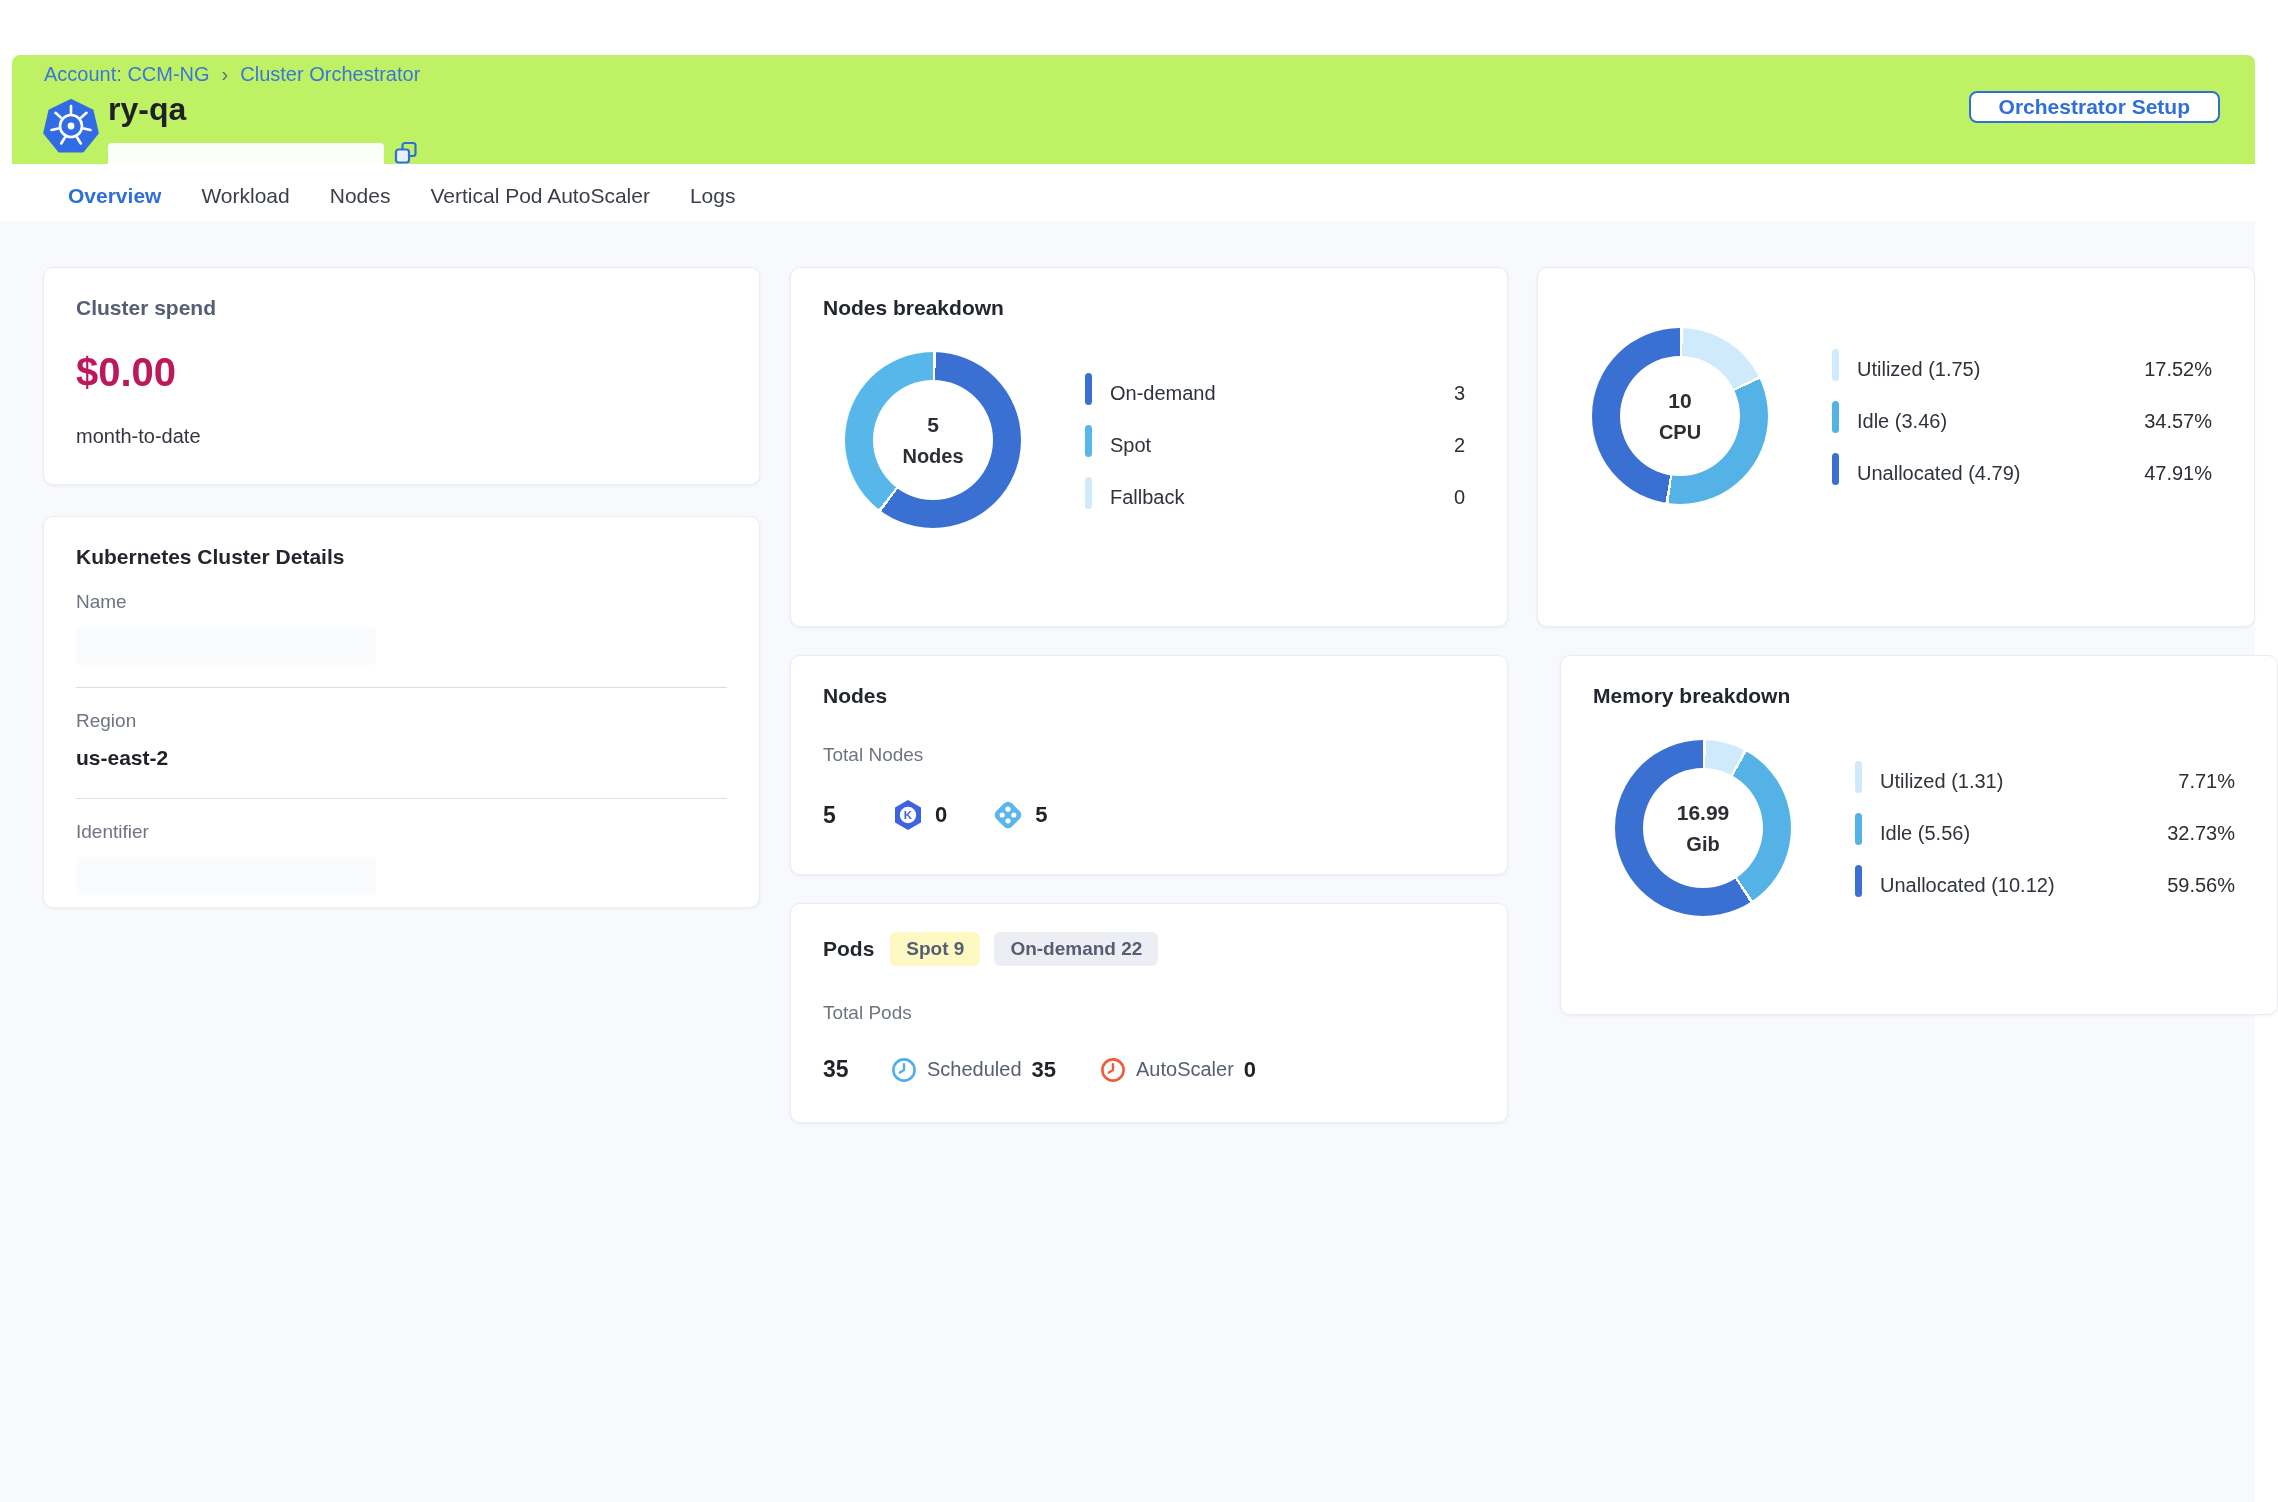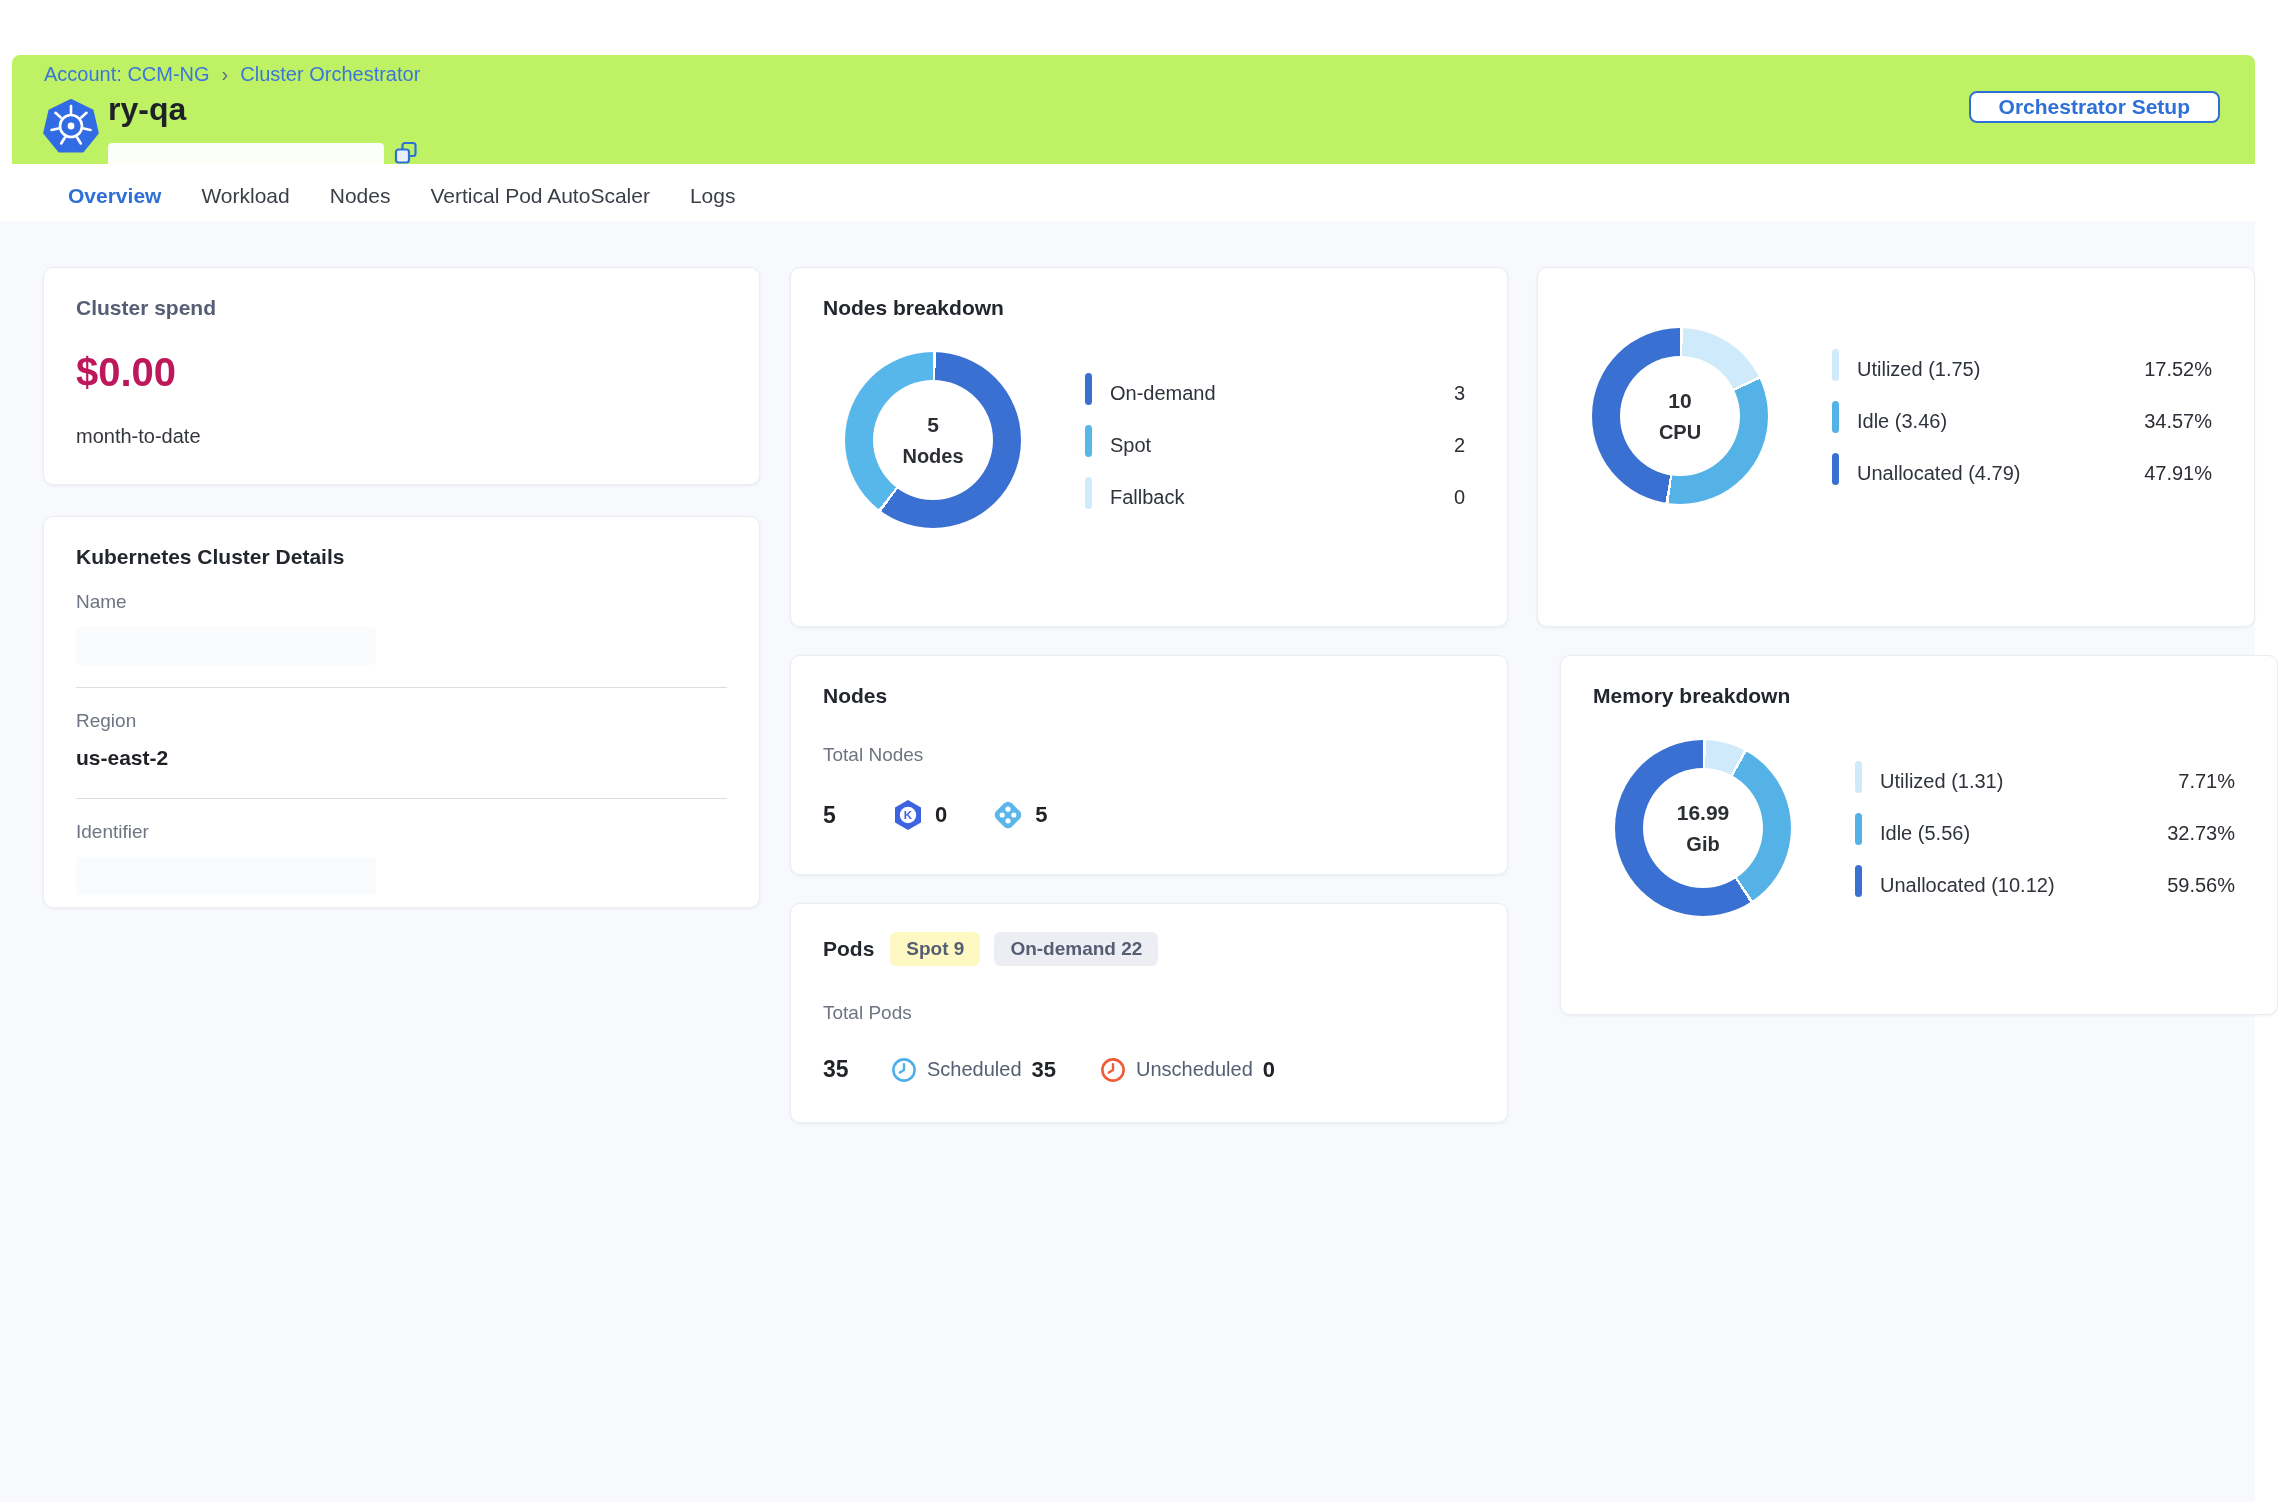--- a/index.html
+++ b/index.html
@@ -230,21 +230,21 @@
             <path d="M13 7.2 V13 L8.8 15.6" fill="none" stroke="#4fb0e8" stroke-width="2.4" stroke-linecap="round" stroke-linejoin="round"></path>
           </svg>
           <span class="lbl">Scheduled</span>
           <span class="num">35</span>
         </div>
         <div class="stat-group">
           <svg class="icon-24" viewBox="0 0 26 26">
             <circle cx="13" cy="13" r="10.6" fill="none" stroke="#f05c38" stroke-width="2.6"></circle>
             <path d="M13 7.2 V13 L8.8 15.6" fill="none" stroke="#f05c38" stroke-width="2.4" stroke-linecap="round" stroke-linejoin="round"></path>
           </svg>
-          <span class="lbl">Unscheduled</span>
+          <span class="lbl">AutoScaler</span>
           <span class="num">0</span>
         </div>
       </div>
     </div>
 
     <div class="card" id="card-cpu-breakdown">
         <div class="chart-row">
           <div class="donut" style="background: conic-gradient(rgb(255, 255, 255) 0deg, rgb(255, 255, 255) 2deg, rgb(207, 234, 250) 2deg, rgb(207, 234, 250) 63.072deg, rgb(255, 255, 255) 63.072deg, rgb(255, 255, 255) 65.072deg, rgb(85, 178, 231) 65.072deg, rgb(85, 178, 231) 187.524deg, rgb(255, 255, 255) 187.524deg, rgb(255, 255, 255) 189.524deg, rgb(58, 112, 210) 189.524deg, rgb(58, 112, 210) 360deg);">
             <div class="donut-hole">
               <div class="donut-center-value">10</div>

